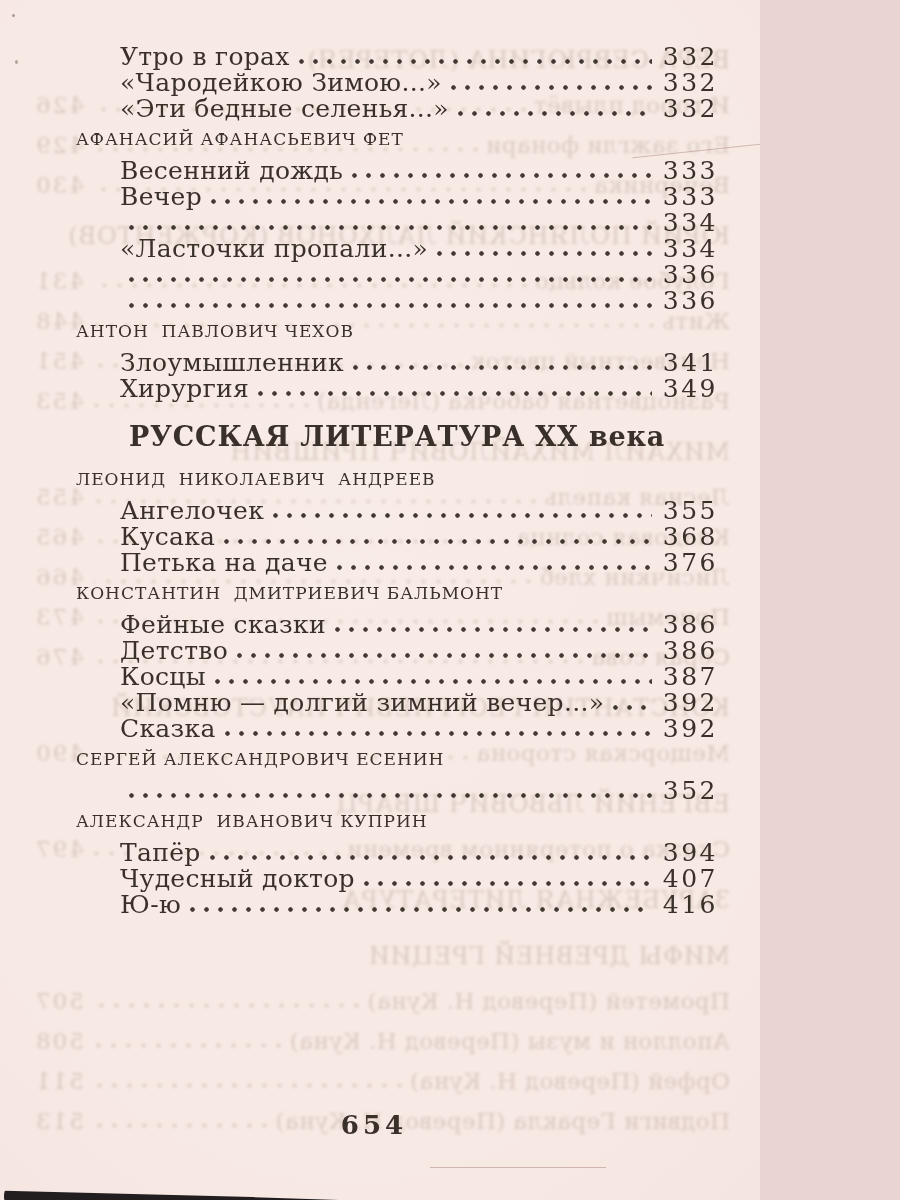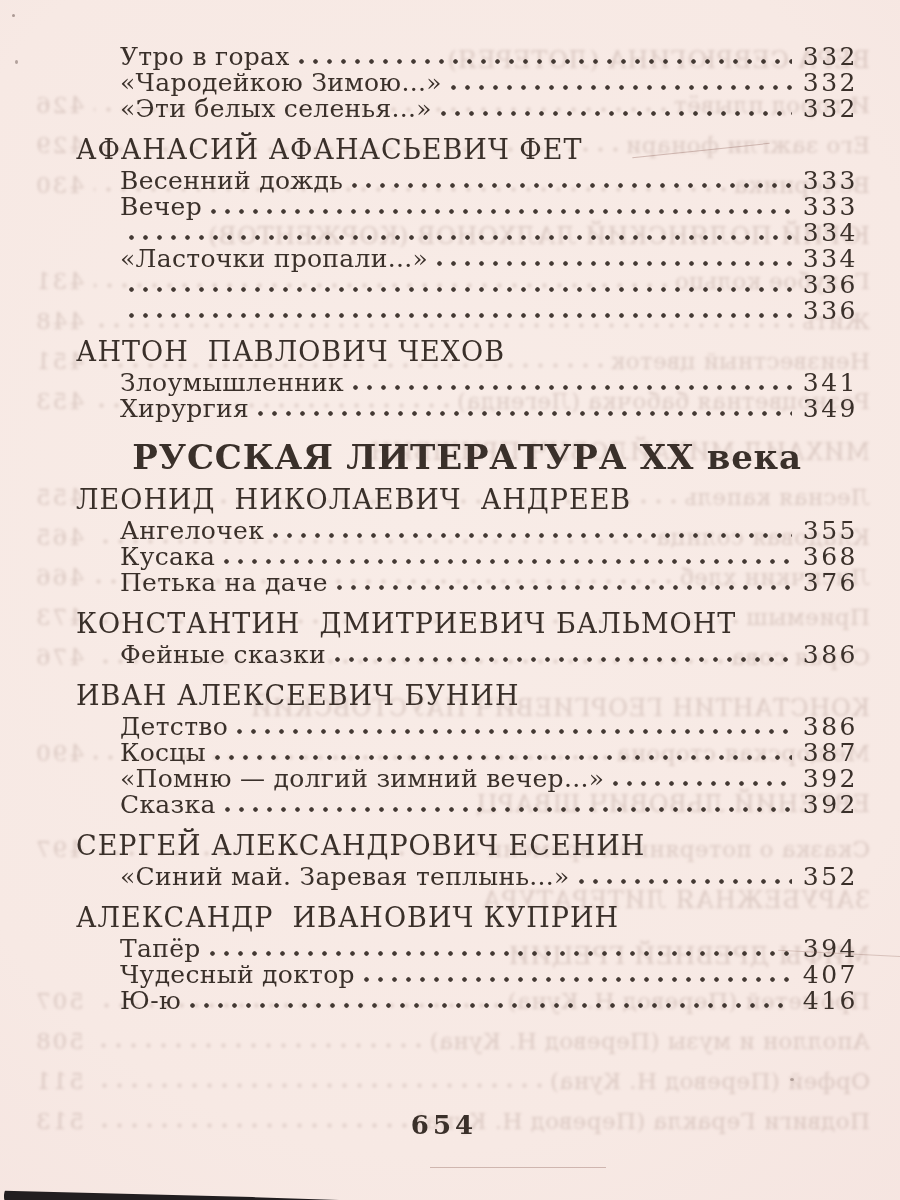--- a/index.html
+++ b/index.html
@@ -2,21 +2,21 @@
 <html lang="ru"><head>
 <meta charset="utf-8">
 <style>
   html,body{margin:0;padding:0;}
   body{
     width:900px;height:1200px;
     background:#e9d4d1;
     font-family:"DejaVu Serif","Liberation Serif",serif;
   }
   .page{
-    position:relative;width:900px;height:1200px;overflow:hidden;
+    position:relative;width:760px;height:1200px;overflow:hidden;
     background:
       radial-gradient(ellipse 135% 120% at 46% 42%,
         #f8ece7 0%, #f7e9e4 45%, #f4e2de 75%, #f0dad7 92%, #eed6d3 100%);
     color:#3a302a;
   }
   
   .ghost{
     position:absolute;left:34px;right:30px;top:36px;
     transform:scaleX(-1);
     filter:blur(1.4px);
@@ -42,25 +42,25 @@
     font-size:25px;letter-spacing:.3px;
   }
   .entry .t{white-space:pre;}
   .leader{
     flex:1 1 auto;display:inline-block;height:7px;margin:0 10px 0 9px;
     background-image:radial-gradient(circle at 2.5px 3.5px, rgba(58,48,42,.95) 1.9px, rgba(58,48,42,0) 2.6px);
     background-size:14px 7px;background-repeat:repeat-x;background-position:left bottom;
   }
   .entry .n{min-width:56px;text-align:right;letter-spacing:2.5px;font-size:25px;}
   .author{
-    font-size:27px;line-height:27px;margin:14px 0 5px 0;
+    font-size:17px;line-height:27px;margin:4px 0 5px 0;
     letter-spacing:1px;white-space:pre-wrap;font-weight:normal;
   }
   .part{
-    text-align:center;font-weight:bold;font-size:34px;line-height:30px;
+    text-align:center;font-weight:bold;font-size:27px;line-height:30px;
     margin:20px 0 14px 0;letter-spacing:.8px;white-space:pre-wrap;
   }
   .footer{
     position:absolute;top:1110px;left:0;width:100%;
     text-align:center;font-size:26px;font-weight:bold;letter-spacing:4px;
     transform:translateX(-6px);
   }
   
   .scratch{position:absolute;height:1px;background:rgba(146,106,96,.38);}
   .scratch.s1{top:150px;left:632px;width:138px;transform:rotate(-6deg);}
@@ -201,21 +201,21 @@
           <span class="t">Утро в горах</span>
           <span class="leader"></span>
           <span class="n">332</span>
         </div>
         <div class="entry">
           <span class="t">«Чародейкою Зимою...»</span>
           <span class="leader"></span>
           <span class="n">332</span>
         </div>
         <div class="entry">
-          <span class="t">«Эти белых селенья...»</span>
+          <span class="t">«Эти бедные селенья...»</span>
           <span class="leader"></span>
           <span class="n">332</span>
         </div>
       </div>
       <h2 class="author">АФАНАСИЙ АФАНАСЬЕВИЧ ФЕТ</h2>
       <div class="entries">
         <div class="entry">
           <span class="t">Весенний дождь</span>
           <span class="leader"></span>
           <span class="n">333</span>
@@ -276,21 +276,20 @@
         </div>
       </div>
       <h2 class="author">КОНСТАНТИН  ДМИТРИЕВИЧ БАЛЬМОНТ</h2>
       <div class="entries">
         <div class="entry">
           <span class="t">Фейные сказки</span>
           <span class="leader"></span>
           <span class="n">386</span>
         </div>
       </div>
-      <h2 class="author">ИВАН АЛЕКСЕЕВИЧ БУНИН</h2>
       <div class="entries">
         <div class="entry">
           <span class="t">Детство</span>
           <span class="leader"></span>
           <span class="n">386</span>
         </div>
         <div class="entry">
           <span class="t">Косцы</span>
           <span class="leader"></span>
           <span class="n">387</span>
@@ -302,21 +301,20 @@
         </div>
         <div class="entry">
           <span class="t">Сказка</span>
           <span class="leader"></span>
           <span class="n">392</span>
         </div>
       </div>
       <h2 class="author">СЕРГЕЙ АЛЕКСАНДРОВИЧ ЕСЕНИН</h2>
       <div class="entries">
         <div class="entry">
-          <span class="t">«Синий май. Заревая теплынь...»</span>
           <span class="leader"></span>
           <span class="n">352</span>
         </div>
       </div>
       <h2 class="author">АЛЕКСАНДР  ИВАНОВИЧ КУПРИН</h2>
       <div class="entries">
         <div class="entry">
           <span class="t">Тапёр</span>
           <span class="leader"></span>
           <span class="n">394</span>

